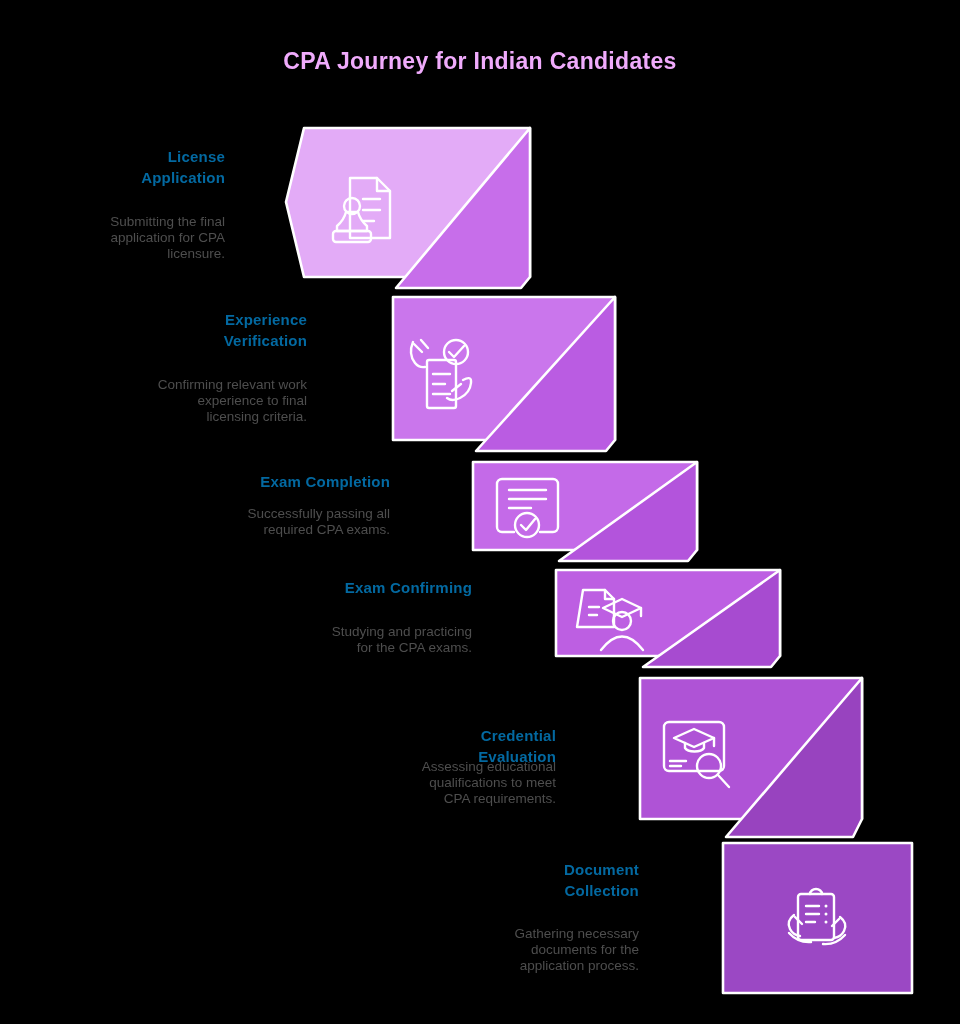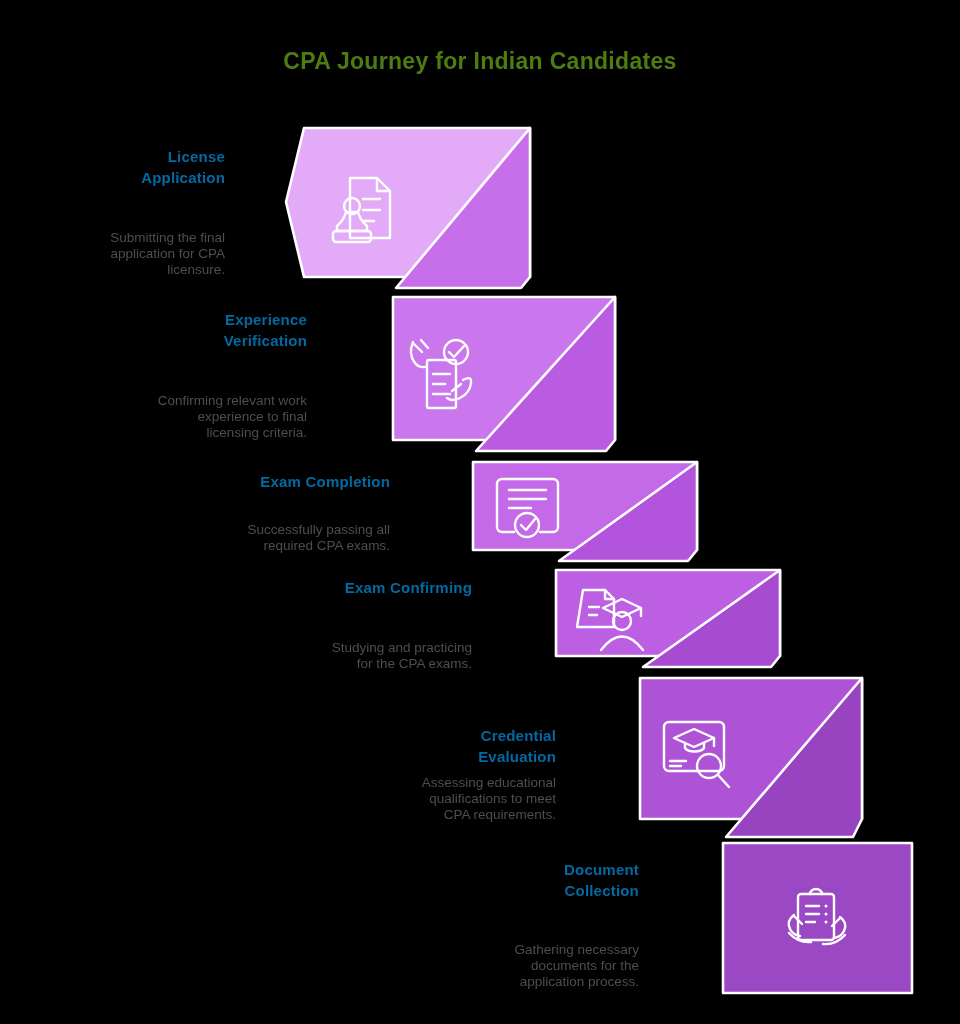--- a/index.html
+++ b/index.html
@@ -1,23 +1,23 @@
 <!DOCTYPE html>
 <html><head>
 <meta charset="utf-8">
 <style>
   html,body{margin:0;padding:0;background:#000;}
   #page{position:relative;width:960px;height:1024px;background:#000;overflow:hidden;
         font-family:"Liberation Sans", sans-serif;}
   #main-title{position:absolute;left:0;top:48px;width:960px;text-align:center;
-      font-size:23px;font-weight:bold;color:#4d7c0f;letter-spacing:.3px;}
+      font-size:23px;font-weight:bold;color:#f0abfc;letter-spacing:.3px;}
   .step-title{position:absolute;width:200px;text-align:right;white-space:pre-line;
       font-size:15px;font-weight:bold;color:#0369a1;line-height:21px;letter-spacing:.2px;}
   .step-desc{position:absolute;width:200px;text-align:right;white-space:pre-line;
-      font-size:13.5px;color:#4e4e4e;line-height:16px;margin-top:16px;}
+      font-size:13.5px;color:#4e4e4e;line-height:16px;}
   svg{position:absolute;left:0;top:0;}
   .shape{stroke:#ffffff;stroke-width:2.6;stroke-linejoin:round;}
   .line{stroke:#ffffff;stroke-width:2.4;stroke-linecap:round;stroke-linejoin:round;fill:none;}
 </style>
 </head>
 <body>
 
 <div id="page">
 
   <div id="main-title">CPA Journey for Indian Candidates</div>

